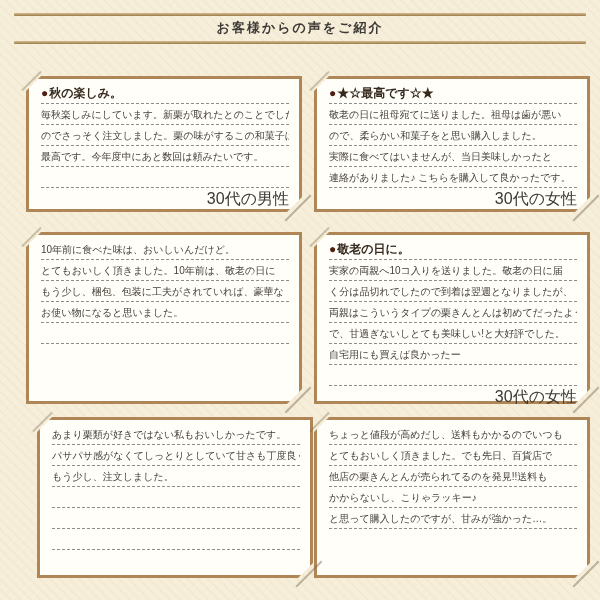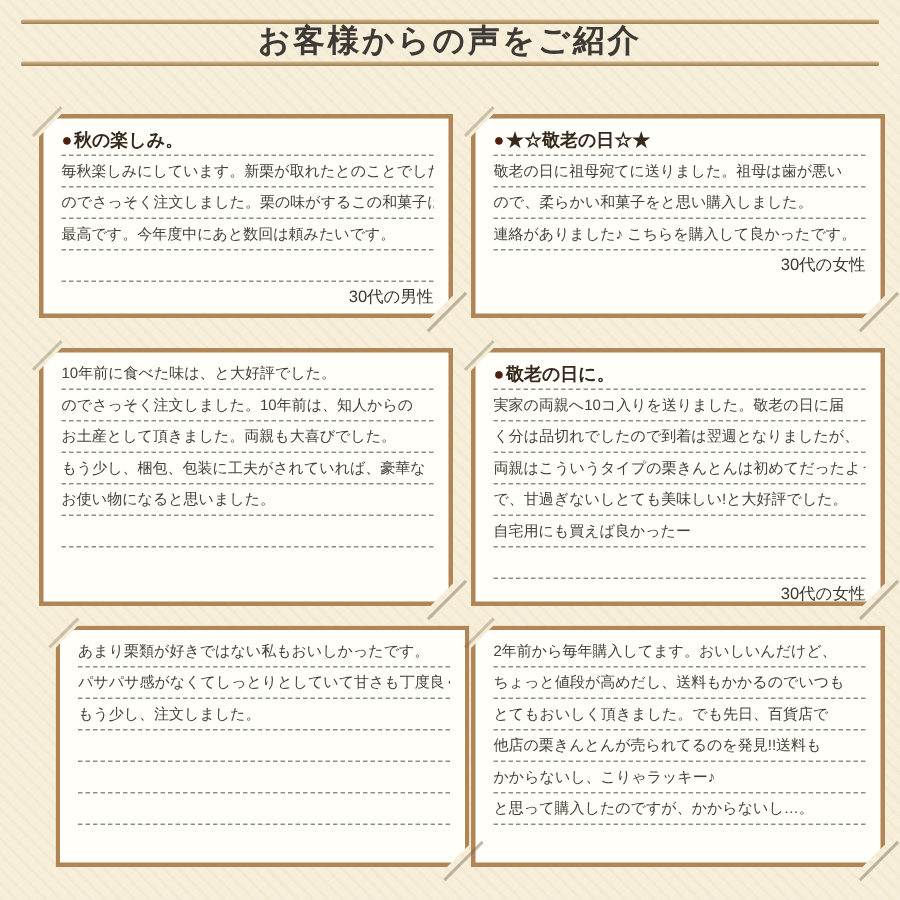--- a/index.html
+++ b/index.html
@@ -17,21 +17,21 @@
   }
   .rule {
     position:absolute; left:14px; width:572px; height:3px;
     background:linear-gradient(180deg,#d4bb90,#9c7c4c);
     border-radius:1px;
   }
   .rule.top { top:13px; }
   .rule.bottom { top:41px; }
   .page-title {
     position:absolute; top:16px; left:0; width:100%; height:24px; line-height:24px;
-    text-align:center; font-size:21px; font-weight:bold; color:#3d3a36; letter-spacing:2px;
+    text-align:center; font-size:13px; font-weight:bold; color:#3d3a36; letter-spacing:2px;
   }
   .card-wrap { position:absolute; }
   .card {
     position:absolute; inset:0;
     background:#fffef9;
     border:3px solid #b18656;
     clip-path:polygon(15px 0, 100% 0, 100% calc(100% - 15px), calc(100% - 15px) 100%, 0 100%, 0 15px);
     filter:drop-shadow(2px 3px 2px rgba(140,115,80,0.35));
     padding:4px 10px 0 12px;
   }
@@ -43,21 +43,21 @@
     position:absolute; right:-14px; bottom:3px; width:36px; height:2px;
     background:rgba(120,104,78,0.45); transform:rotate(-45deg); z-index:2;
   }
   .row {
     height:21px; line-height:21px;
     border-bottom:1px dashed #8d8d8d;
     font-size:10px; color:#46403a; white-space:nowrap; overflow:hidden;
   }
   .row.title-row { font-size:12px; font-weight:bold; color:#362a1e; }
   .bullet { color:#4f1f10; font-size:12px; margin-right:1px; }
-  .row.sig { border-bottom:none; text-align:right; font-size:11px; color:#3c3832; }
+  .row.sig { border-bottom:none; text-align:right; font-size:16px; color:#3c3832; }
 </style>
 </head>
 <body>
 
 <div class="page">
 
   <div class="rule top"></div>
   <div class="page-title">お客様からの声をご紹介</div>
   <div class="rule bottom"></div>
 
@@ -69,35 +69,35 @@
       <div class="row">最高です。今年度中にあと数回は頼みたいです。</div>
       <div class="row"></div>
       <div class="row sig">30代の男性</div>
     </div>
     <div class="fold-tl"></div>
     <div class="fold-br"></div>
   </div>
 
   <div class="card-wrap" style="left:314px;top:76px;width:276px;height:136px">
     <div class="card">
-      <div class="row title-row"><span class="bullet">●</span><span>★☆敬老の日☆★</span></div>
+      <div class="row title-row"><span class="bullet">●</span><span>★☆最高です☆★</span></div>
       <div class="row">敬老の日に祖母宛てに送りました。祖母は歯が悪い</div>
       <div class="row">ので、柔らかい和菓子をと思い購入しました。</div>
+      <div class="row">実際に食べてはいませんが、当日美味しかったと</div>
       <div class="row">連絡がありました♪ こちらを購入して良かったです。</div>
       <div class="row sig">30代の女性</div>
     </div>
     <div class="fold-tl"></div>
     <div class="fold-br"></div>
   </div>
 
   <div class="card-wrap" style="left:26px;top:232px;width:276px;height:172px">
     <div class="card">
-      <div class="row">10年前に食べた味は、と大好評でした。</div>
-      <div class="row">のでさっそく注文しました。10年前は、知人からの</div>
-      <div class="row">お土産として頂きました。両親も大喜びでした。</div>
+      <div class="row">10年前に食べた味は、おいしいんだけど。</div>
+      <div class="row">とてもおいしく頂きました。10年前は、敬老の日に</div>
       <div class="row">もう少し、梱包、包装に工夫がされていれば、豪華な</div>
       <div class="row">お使い物になると思いました。</div>
       <div class="row"></div>
     </div>
     <div class="fold-tl"></div>
     <div class="fold-br"></div>
   </div>
 
   <div class="card-wrap" style="left:314px;top:232px;width:276px;height:172px">
     <div class="card">
@@ -122,24 +122,23 @@
       <div class="row"></div>
       <div class="row"></div>
       <div class="row"></div>
     </div>
     <div class="fold-tl"></div>
     <div class="fold-br"></div>
   </div>
 
   <div class="card-wrap" style="left:314px;top:417px;width:276px;height:161px">
     <div class="card">
-      <div class="row">2年前から毎年購入してます。おいしいんだけど、</div>
       <div class="row">ちょっと値段が高めだし、送料もかかるのでいつも</div>
       <div class="row">とてもおいしく頂きました。でも先日、百貨店で</div>
       <div class="row">他店の栗きんとんが売られてるのを発見!!送料も</div>
       <div class="row">かからないし、こりゃラッキー♪</div>
-      <div class="row">と思って購入したのですが、かからないし…。</div>
+      <div class="row">と思って購入したのですが、甘みが強かった…。</div>
     </div>
     <div class="fold-tl"></div>
     <div class="fold-br"></div>
   </div>
 
 </div>
 
 </body></html>

